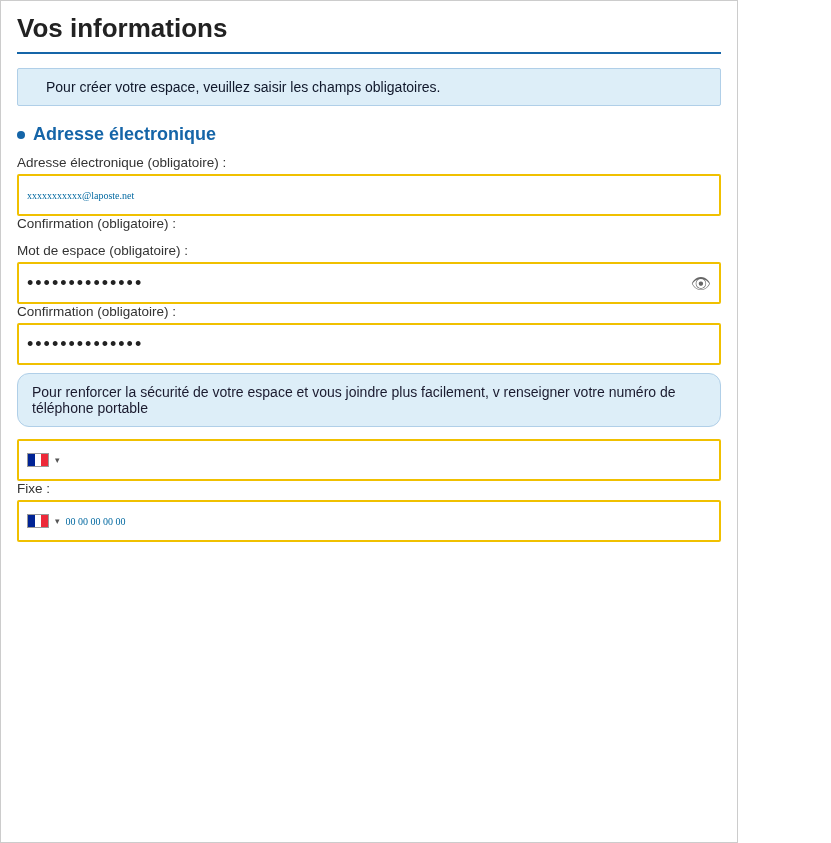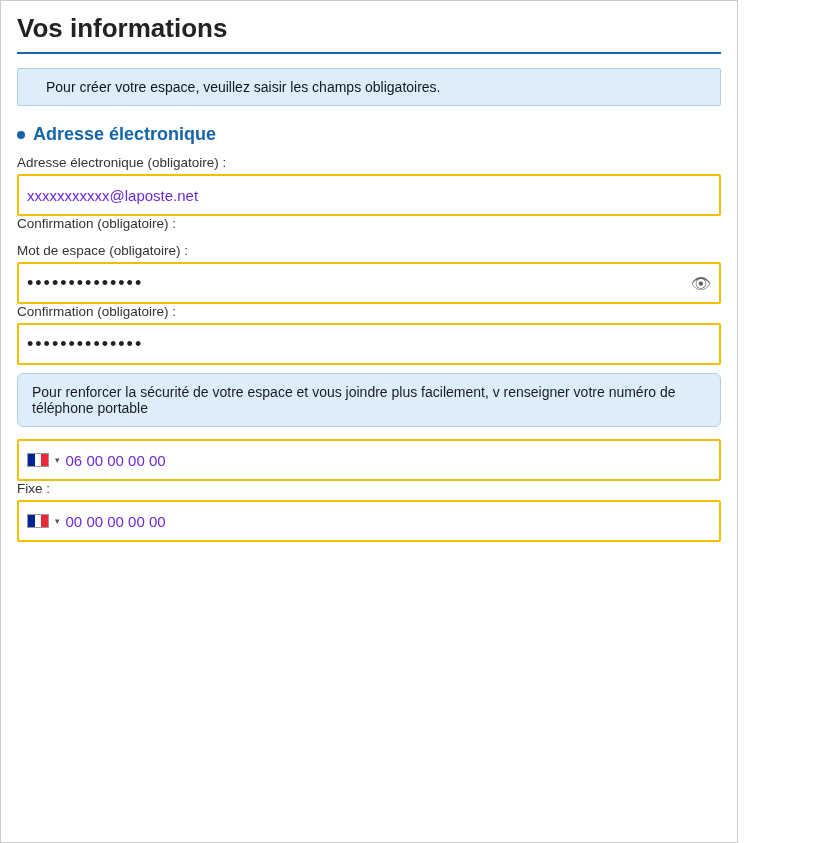--- a/index.html
+++ b/index.html
@@ -89,25 +89,25 @@
       background: #fff;
       display: flex;
       align-items: center;
       padding: 0 8px;
       height: 42px;
     }
 
     .field-input {
       border: none;
       outline: none;
-      font-size: 15px;
-      color: #6d28d9;
+      font-size: 10px;
+      color: #0369a1;
       width: 100%;
       background: transparent;
-      font-family: Liberation Sans, sans-serif;
+      font-family: Liberation Serif, serif;
     }
 
     .field-input::placeholder {
       color: #3a3ab0;
     }
 
     .eye-icon {
       color: #666;
       font-size: 16px;
       cursor: pointer;
@@ -123,21 +123,21 @@
       letter-spacing: 2px;
     }
 
     .phone-info-banner {
       background-color: #ddeef8;
       border: 1px solid #b0cfe8;
       color: #1a1a2e;
       padding: 10px 14px;
       font-size: 14px;
       margin: 4px 0 12px 0;
-      border-radius: 6px;
+      border-radius: 12px;
     }
 
     .flag-fr {
       display: inline-flex;
       align-items: center;
       height: 16px;
       margin-right: 4px;
     }
 
     .flag-fr-inner {
@@ -227,21 +227,20 @@
         <div class="phone-dropdown">
           <div class="flag-fr">
             <div class="flag-fr-inner">
               <div class="flag-stripe flag-blue"></div>
               <div class="flag-stripe flag-white"></div>
               <div class="flag-stripe flag-red"></div>
             </div>
           </div>
           <span class="phone-chevron">▾</span>
         </div>
-        <input type="text" class="field-input" value="06 00 00 00 00" style="">
       </div>
     </div>
 
     <div class="field-group">
       <label class="field-label">Fixe :</label>
       <div class="field-input-wrapper">
         <div class="phone-dropdown">
           <div class="flag-fr">
             <div class="flag-fr-inner">
               <div class="flag-stripe flag-blue"></div>

